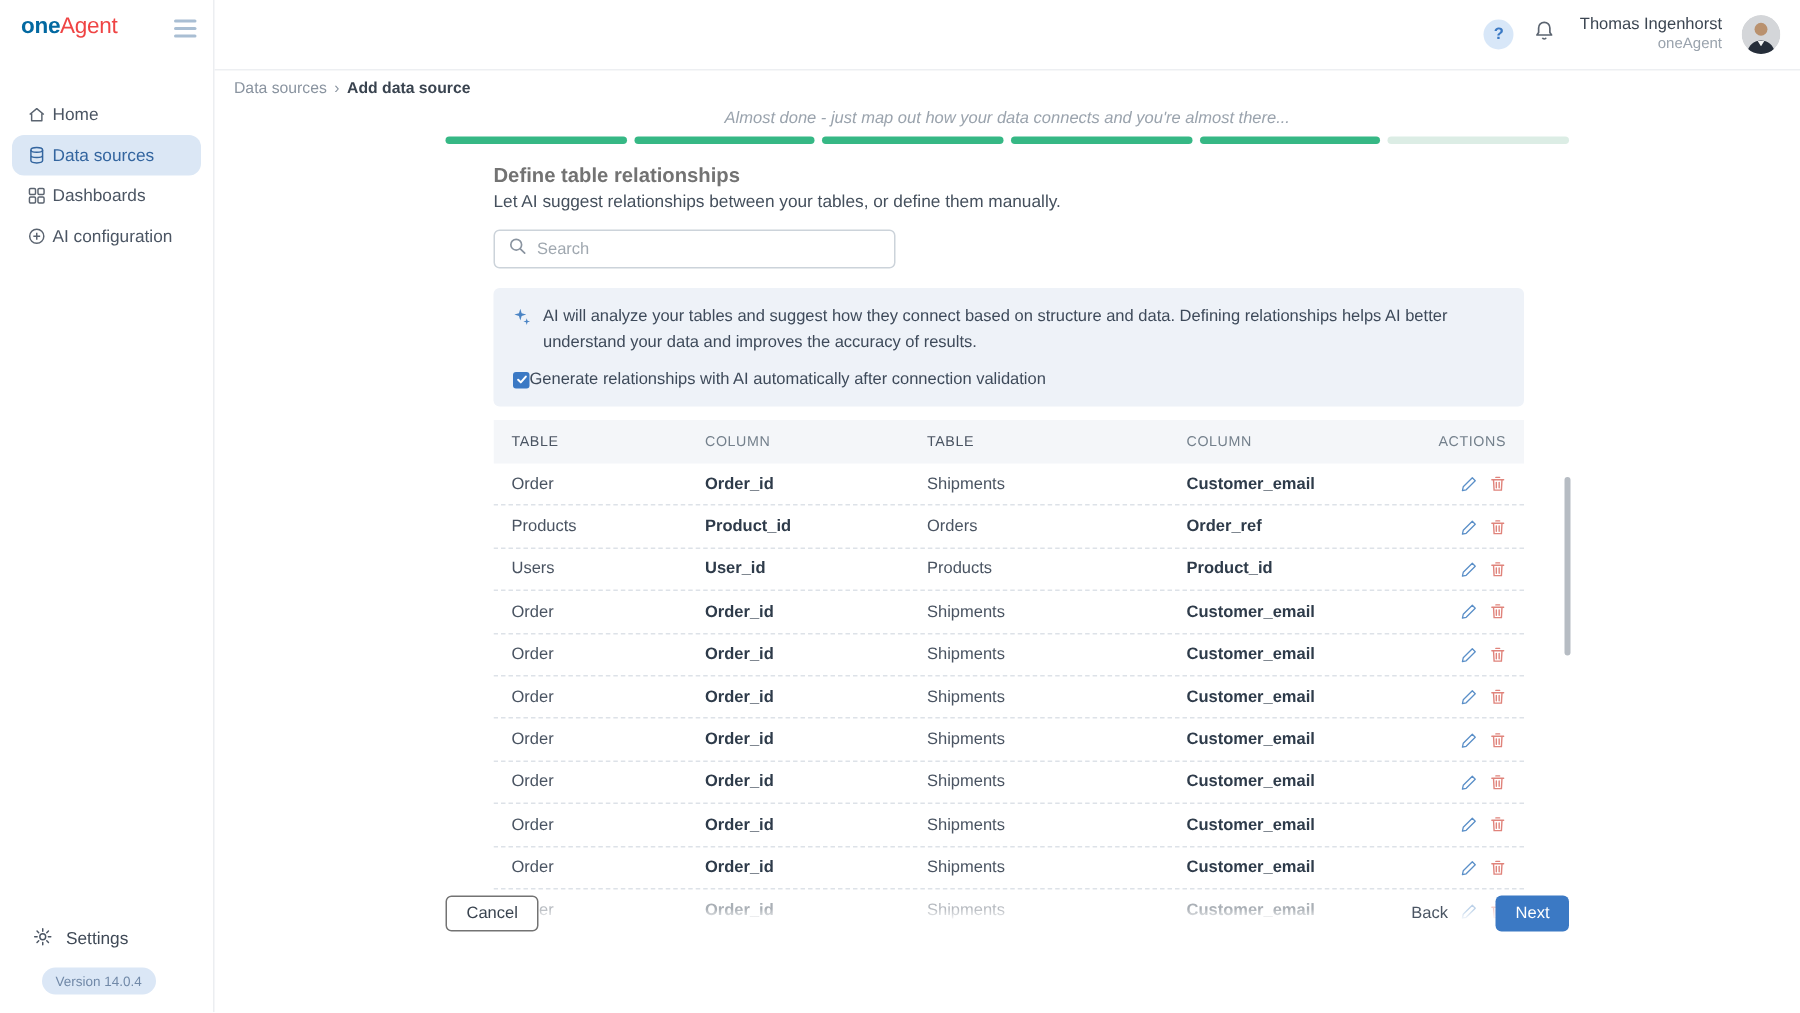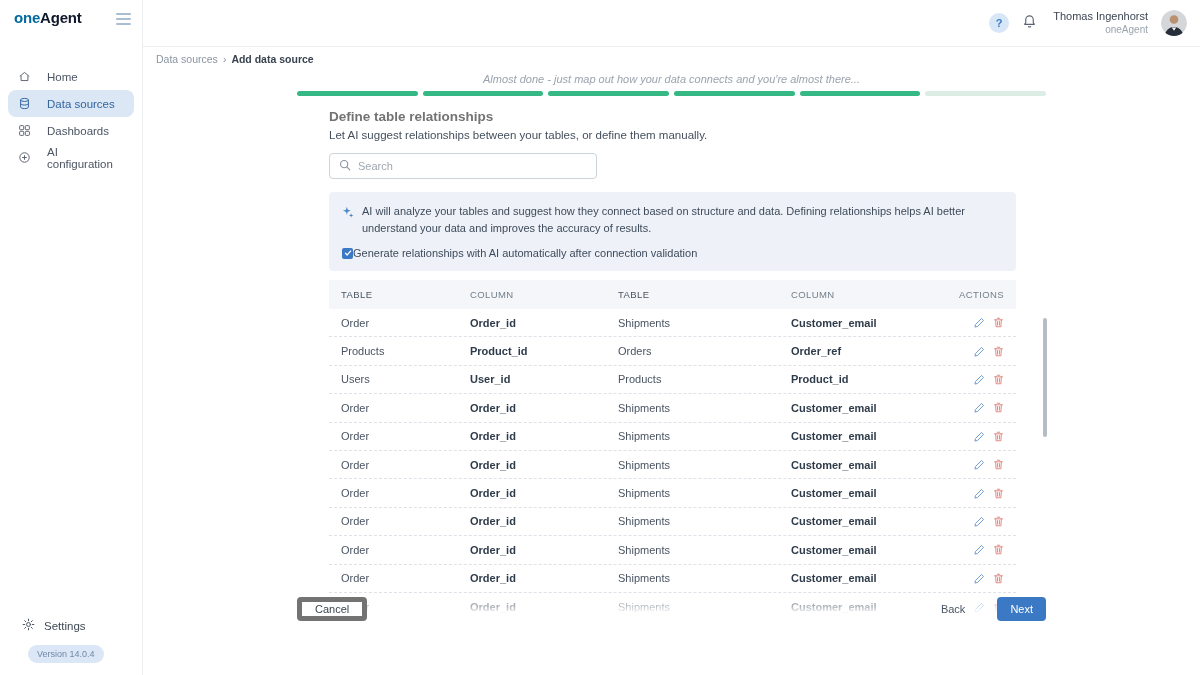--- a/index.html
+++ b/index.html
@@ -5,25 +5,25 @@
   * { margin:0; padding:0; box-sizing:border-box; }
   html,body { width:1200px; height:675px; background:#fff; }
   .app { position:relative; width:1200px; height:675px; background:#fff;
          font-family:"Liberation Sans", sans-serif; overflow:hidden; }
 
   
   .sidebar { position:absolute; left:0; top:0; width:143px; height:675px;
              background:#fff; border-right:1px solid #eceef1; }
   .logo-row { position:absolute; left:14px; top:9px; font-size:15px; letter-spacing:-0.2px; }
   .logo-bold { font-weight:700; color:#0369a1; }
-  .logo-light { font-weight:700; color:#0f172a; }
+  .logo-light { font-weight:400; color:#ef4444; }
   .hamburger { position:absolute; right:11px; top:13px; width:15px; cursor:pointer; }
   .hamburger div { height:2px; background:#a9bed3; margin-bottom:3px; border-radius:1px; }
   .nav { position:absolute; left:8px; right:8px; top:63px; }
-  .nav-item { display:flex; align-items:center; gap:16px; height:27px; padding:0 10px;
+  .nav-item { display:flex; align-items:center; gap:4px; height:27px; padding:0 10px;
               border-radius:8px; font-size:11.5px; color:#4b5563; cursor:pointer; }
   .nav-item .nav-icon { display:flex; align-items:center; color:#5b6470; }
   .nav-item.active { background:#dbe7f5; color:#33659f; }
   .nav-item.active .nav-icon { color:#33659f; }
   .settings-row { position:absolute; left:22px; top:618px; display:flex; align-items:center;
                   gap:9px; font-size:11.5px; color:#3f4956; cursor:pointer; }
   .version-badge { position:absolute; left:28px; top:645px; background:#dbe7f6; color:#7189a8;
                    font-size:9px; padding:4px 9px; border-radius:9px; }
 
   
@@ -83,21 +83,21 @@
   .t-head .c2, .t-head .c4 { font-weight:400; color:#74808c; }
   .t-head .c5 { display:block; text-align:right; }
   .act-icon { display:flex; align-items:center; cursor:pointer; }
   .table-fade { position:absolute; left:0; right:0; bottom:0; height:8px;
                 background:linear-gradient(rgba(255,255,255,0), #ffffff); pointer-events:none; }
   .scroll-thumb { position:absolute; left:1043px; top:318px; width:4px; height:119px;
                   background:#b6bcc3; border-radius:2px; cursor:pointer; }
 
   
   .cancel-btn { position:absolute; left:297px; top:597px; height:24px; padding:0 13px;
-                background:#fff; border:5px solid #737373; border-radius:4px; font-size:11px;
+                background:#fff; border:1px solid #737373; border-radius:4px; font-size:11px;
                 color:#39434f; font-family:"Liberation Sans", sans-serif; cursor:pointer; }
   .footer-right { position:absolute; top:597px; right:154px; display:flex; align-items:center; gap:32px; }
   .back-btn { background:none; border:none; font-size:11px; color:#4a5563; cursor:pointer;
               font-family:"Liberation Sans", sans-serif; }
   .next-btn { height:24px; padding:0 13px; background:#3b79c4; border:none; border-radius:4px;
               font-size:11px; color:#fff; font-family:"Liberation Sans", sans-serif; cursor:pointer; }
 </style>
 </head>
 <body>
 

